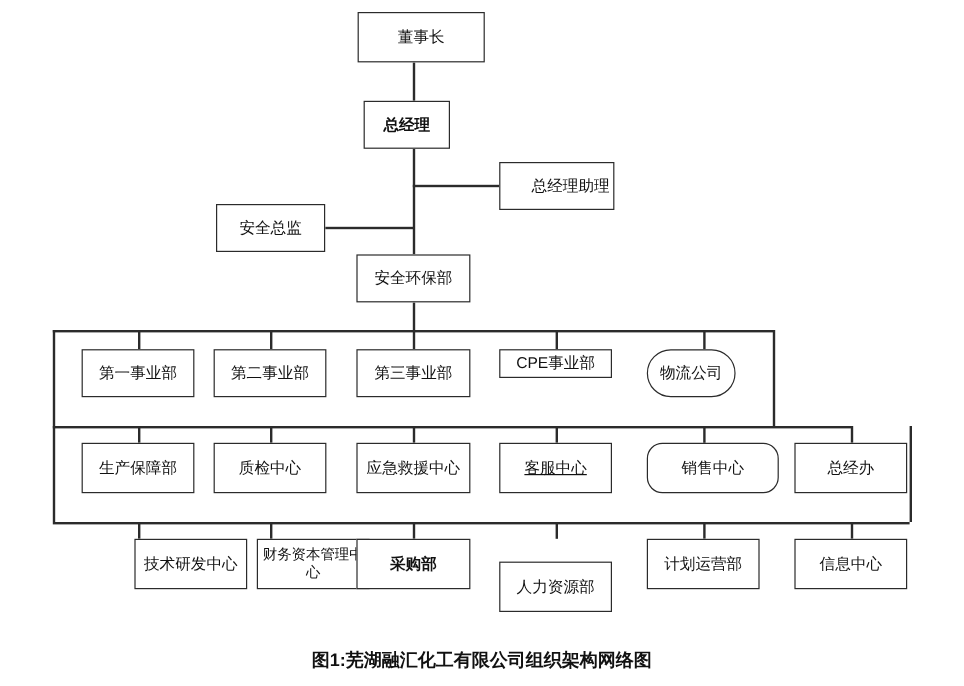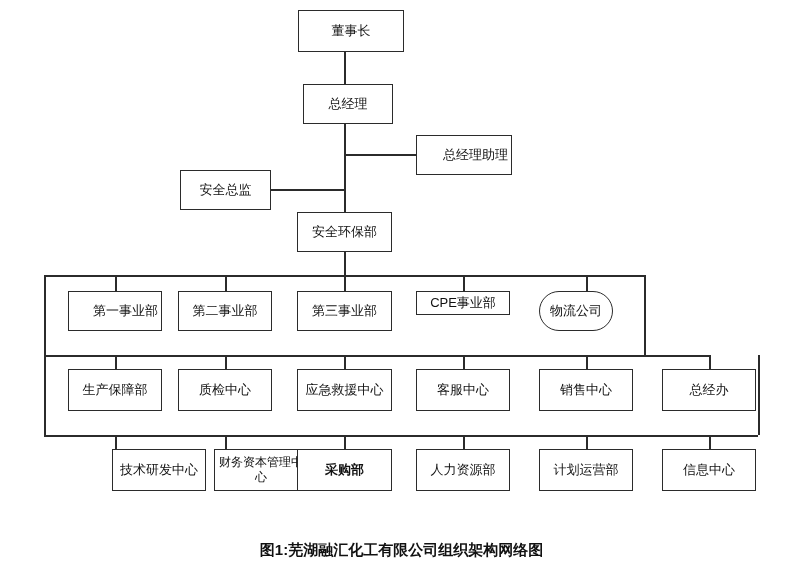--- a/index.html
+++ b/index.html
@@ -92,37 +92,37 @@
   <div class="line v" style="left:225px; top:435px; height:14px;"></div>
   <div class="line v" style="left:344px; top:435px; height:14px;"></div>
   <div class="line v" style="left:463px; top:435px; height:14px;"></div>
   <div class="line v" style="left:586px; top:435px; height:14px;"></div>
   <div class="line v" style="left:709px; top:435px; height:14px;"></div>
 
   <div class="node" style="left:298px; top:10px; width:106px; height:42px;">
     <span>董事长</span>
   </div>
 
-  <div class="node" style="left:303px; top:84px; width:90px; height:40px;">
+  <div class="node" style="left:303px; top:84px; width:72px; height:40px;font-weight:bold;">
     <span>总经理</span>
   </div>
 
   <div class="node" style="left:416px; top:135px; width:96px; height:40px;justify-content:flex-end;">
     <span>总经理助理</span>
   </div>
 
   <div class="node" style="left:180px; top:170px; width:91px; height:40px;">
     <span>安全总监</span>
   </div>
 
   <div class="node" style="left:297px; top:212px; width:95px; height:40px;">
     <span>安全环保部</span>
   </div>
 
-  <div class="node" style="left:68px; top:291px; width:94px; height:40px;justify-content:flex-end;">
+  <div class="node" style="left:68px; top:291px; width:94px; height:40px;">
     <span>第一事业部</span>
   </div>
   <div class="node" style="left:178px; top:291px; width:94px; height:40px;">
     <span>第二事业部</span>
   </div>
   <div class="node" style="left:297px; top:291px; width:95px; height:40px;">
     <span>第三事业部</span>
   </div>
   <div class="node" style="left:416px; top:291px; width:94px; height:24px;">
     <span>CPE事业部</span>
@@ -133,40 +133,40 @@
 
   <div class="node" style="left:68px; top:369px; width:94px; height:42px;">
     <span>生产保障部</span>
   </div>
   <div class="node" style="left:178px; top:369px; width:94px; height:42px;">
     <span>质检中心</span>
   </div>
   <div class="node" style="left:297px; top:369px; width:95px; height:42px;">
     <span>应急救援中心</span>
   </div>
-  <div class="node" style="left:416px; top:369px; width:94px; height:42px;">
+  <div class="node" style="left:416px; top:369px; width:94px; height:42px;text-decoration:underline;">
     <span>客服中心</span>
   </div>
-  <div class="node" style="left:539px; top:369px; width:94px; height:42px;">
+  <div class="node" style="left:539px; top:369px; width:110px; height:42px;border-radius:13px;">
     <span>销售中心</span>
   </div>
   <div class="node" style="left:662px; top:369px; width:94px; height:42px;">
     <span>总经办</span>
   </div>
 
   <div class="node" style="left:68px; top:449px; width:94px; height:42px;margin-left:44px;">
     <span>技术研发中心</span>
   </div>
   <div class="node" style="left:178px; top:449px; width:94px; height:42px; font-size:12px;margin-left:36px;">
     <span>财务资本管理中心</span>
   </div>
   <div class="node" style="left:297px; top:449px; width:95px; height:42px;font-weight:bold;">
     <span>采购部</span>
   </div>
-  <div class="node" style="left:416px; top:449px; width:94px; height:42px;">
+  <div class="node" style="left:416px; top:468px; width:94px; height:42px;">
     <span>人力资源部</span>
   </div>
   <div class="node" style="left:539px; top:449px; width:94px; height:42px;">
     <span>计划运营部</span>
   </div>
   <div class="node" style="left:662px; top:449px; width:94px; height:42px;">
     <span>信息中心</span>
   </div>
 
   <div class="caption" style="top:541px;">图1:芜湖融汇化工有限公司组织架构网络图</div>

